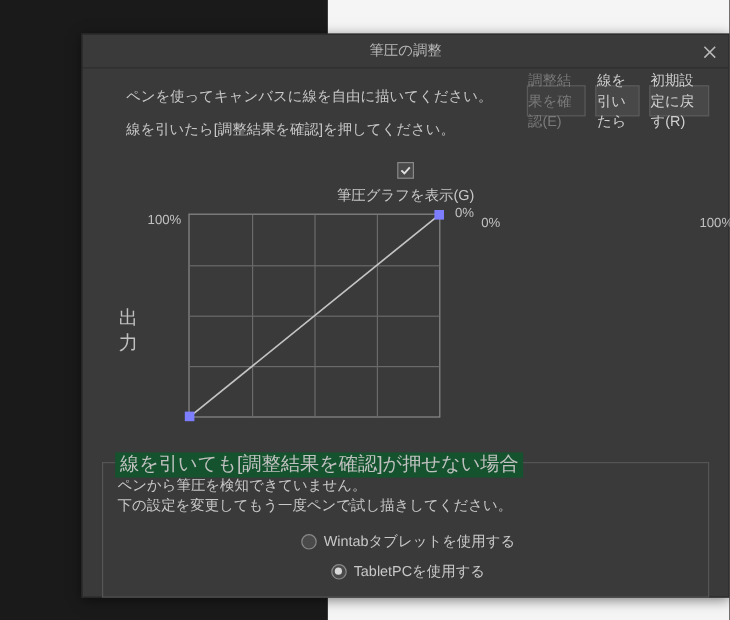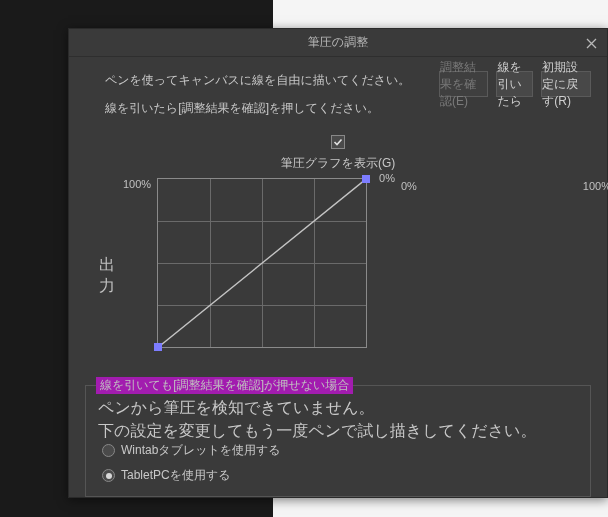--- a/index.html
+++ b/index.html
@@ -173,36 +173,37 @@
 }
 .fieldset {
   margin-top: 12px;
   border: 1px solid #555;
   padding: 10px 12px 12px 12px;
   position: relative;
 }
 .legend {
   position: absolute;
   top: -9px; left: 10px;
-  background: #a21caf;
+  background: #14532d;
   padding: 0 4px;
   color: #c0c0c0;
-  font-size: 12px;
+  font-size: 16px;
 }
 .warn {
   color: #c8c8c8;
-  font-size: 16px;
+  font-size: 12px;
   line-height: 1.45;
 }
 .radio-group {
-  margin-top: 0;
+  margin-top: 12px;
   display: flex;
   flex-direction: column;
   gap: 8px;
   padding-left: 4px;
+  align-items: center;
 }
 .radio-row {
   display: flex;
   align-items: center;
   gap: 6px;
   cursor: pointer;
 }
 .radio {
   width: 13px; height: 13px;
   border-radius: 50%;

